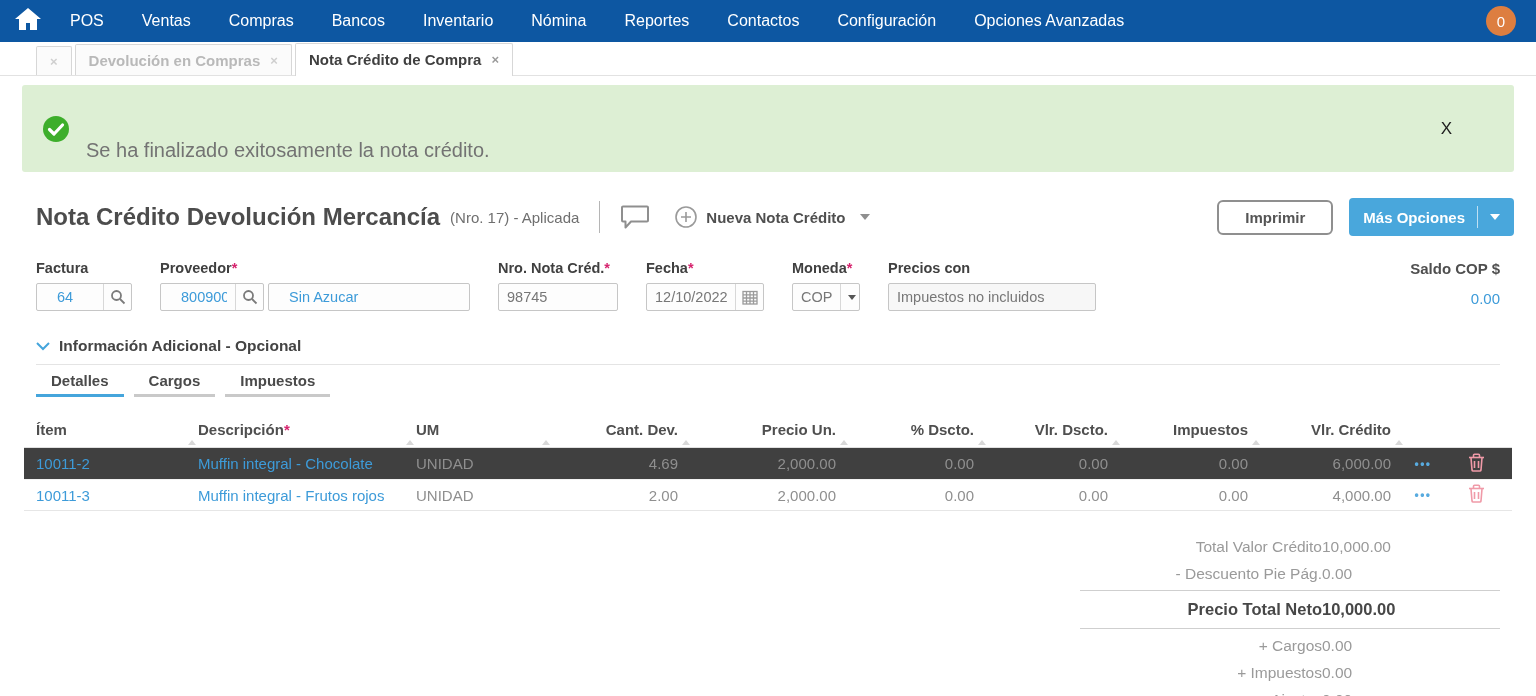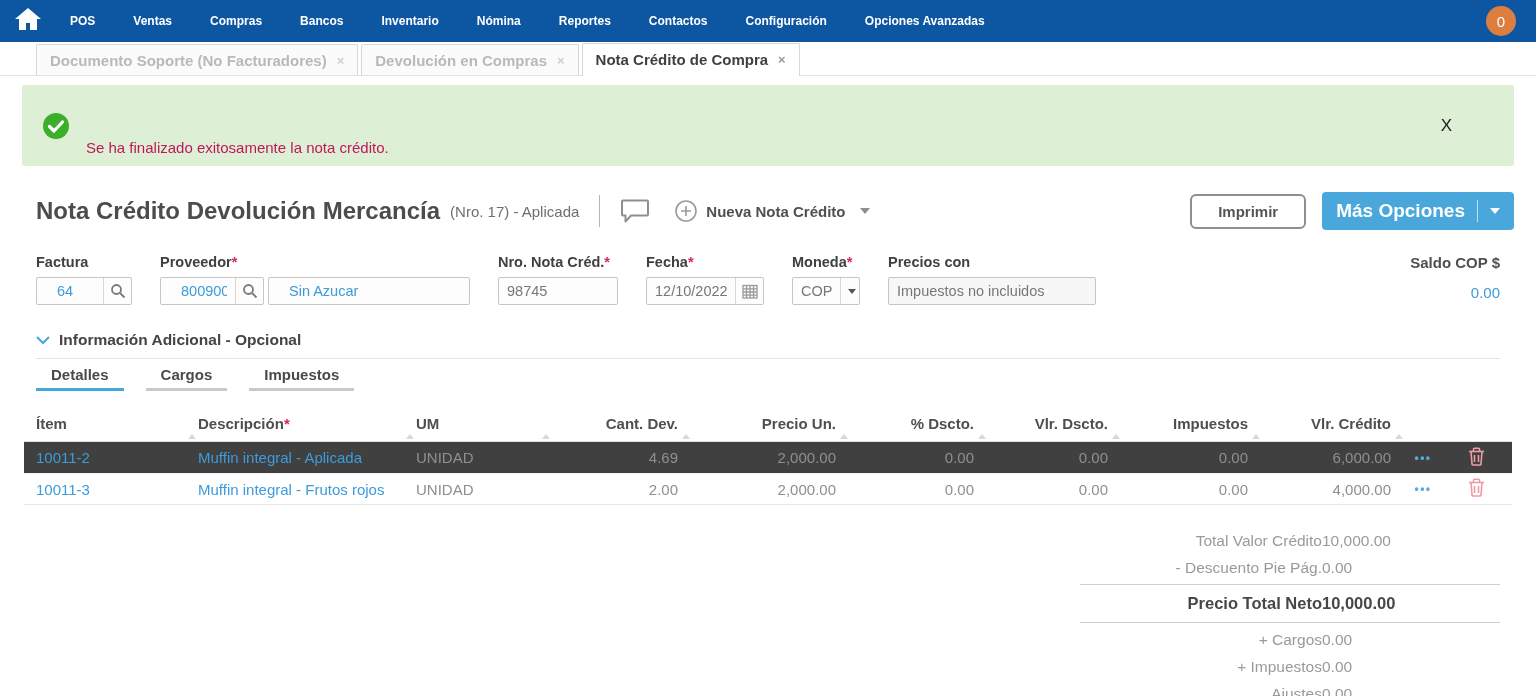--- a/index.html
+++ b/index.html
@@ -2,50 +2,50 @@
 <html><head>
 <meta charset="utf-8">
 <style>
   html,body{width:1536px;height:696px;margin:0;overflow:hidden;background:#fff;
     font-family:"Liberation Sans",sans-serif;-webkit-font-smoothing:antialiased;}
   *{box-sizing:border-box;}
 
   
   .nav{display:flex;align-items:center;background:#0d57a2;height:42px;padding:0 20px 0 14px;}
   .nav .home{display:flex;align-items:center;margin-right:28px;cursor:pointer;}
-  .nav-item{color:#fff;font-weight:bold;font-size:12px;margin-right:38px;cursor:pointer;white-space:nowrap;}
+  .nav-item{color:#fff;font-weight:normal;font-size:16px;margin-right:38px;cursor:pointer;white-space:nowrap;}
   .nav-badge{margin-left:auto;width:30px;height:30px;border-radius:50%;background:#dd7e40;color:#fff;
     font-size:15px;display:flex;align-items:center;justify-content:center;cursor:pointer;}
 
   
   .tabstrip{display:flex;align-items:flex-end;padding-left:36px;background:#fff;border-bottom:1px solid #e2e2e2;height:34px;}
   .tab{display:flex;align-items:center;gap:10px;padding:7px 13px 6px;border:1px solid #d7d7d7;border-bottom:none;
     background:#fbfbfb;color:#b9b9b9;font-weight:bold;font-size:15px;margin-right:3px;border-radius:2px 2px 0 0;cursor:pointer;white-space:nowrap;}
   .tab .tab-close{color:#cfcfcf;font-size:13px;font-weight:bold;}
   .tab.active{background:#fff;color:#3f3f3f;margin-bottom:-1px;padding-bottom:8px;}
   .tab.active .tab-close{color:#9a9a9a;}
 
   
   .alert{margin:9px 22px 0;background:#ddefd4;border-radius:3px;display:flex;align-items:center;padding:10px 20px;}
-  .alert-text{margin-left:16px;font-size:15px;color:#be185d;margin-top:44px;}
+  .alert-text{margin-left:16px;font-size:20px;color:#737373;margin-top:44px;}
   .alert-close{margin-left:auto;margin-right:42px;font-size:17px;color:#1c1c1c;cursor:pointer;}
 
   
   .titlerow{display:flex;align-items:center;margin:26px 22px 0 36px;}
   .page-title{font-size:24px;font-weight:bold;color:#4c4c4c;white-space:nowrap;}
   .page-subtitle{margin-left:10px;font-size:15px;color:#6f6f6f;white-space:nowrap;}
   .vdivider{width:1px;height:32px;background:#b5b5b5;margin:0 20px;}
   .newnote{display:flex;align-items:center;gap:6px;margin-left:24px;cursor:pointer;}
   .newnote-label{font-weight:bold;font-size:15px;color:#4f4f4f;margin-left:2px;}
   .caret{width:0;height:0;border-left:5px solid transparent;border-right:5px solid transparent;border-top:6px solid #8f8f8f;margin-left:8px;}
   .actions{margin-left:auto;display:flex;align-items:center;gap:16px;}
   .btn-imprimir{border:2px solid #8f8f8f;border-radius:6px;background:#fff;color:#555;font-weight:bold;font-size:15px;
     padding:7px 26px;cursor:pointer;font-family:inherit;}
   .btn-more{display:flex;align-items:center;background:#49a7dc;border:none;border-radius:4px;color:#fff;font-weight:bold;
-    font-size:19px;padding:8px 14px;cursor:pointer;font-family:inherit;}
+    font-size:15px;padding:8px 14px;cursor:pointer;font-family:inherit;}
   .btn-more .sep{width:1px;height:22px;background:rgba(255,255,255,.65);margin:0 12px;}
   .btn-more .caret{border-top-color:#fff;margin-left:0;}
 
   
   .formrow{display:flex;margin:24px 36px 0;align-items:flex-start;}
   .field{margin-right:28px;}
   .field-label{font-weight:bold;font-size:14.5px;color:#404040;margin-bottom:7px;white-space:nowrap;}
   .req{color:#d6246e;}
   .inputbox{display:flex;align-items:center;border:1px solid #c6c6c6;background:#fdfdfd;height:28px;border-radius:2px;}
   .inputbox input{border:none;background:transparent;outline:none;font-size:14.5px;padding:0 8px;width:100%;
@@ -55,21 +55,21 @@
   .pair{display:flex;}
   .selcaret{width:0;height:0;border-left:4.5px solid transparent;border-right:4.5px solid transparent;border-top:5.5px solid #555;}
   .saldo{margin-left:auto;text-align:right;}
   .saldo-label{font-weight:bold;font-size:15px;color:#4f4f4f;}
   .saldo-value{margin-top:13px;font-size:15px;color:#3d9bd9;cursor:pointer;}
 
   
   .section{display:flex;align-items:center;gap:9px;margin:26px 36px 0;cursor:pointer;}
   .section-title{font-weight:bold;font-size:15.5px;color:#444;}
   .hr{border-top:1px solid #e4e4e4;margin:9px 36px 0;}
-  .subtabs{display:flex;gap:22px;margin:0 36px;}
+  .subtabs{display:flex;gap:10px;margin:0 36px;}
   .subtab{font-weight:bold;font-size:15px;color:#4a4a4a;padding:7px 15px 5px;border-bottom:3px solid #c9c9c9;cursor:pointer;}
   .subtab.active{border-bottom-color:#45a5dc;}
 
   
   .table{margin:24px 24px 0;}
   .trow-grid{display:grid;grid-template-columns:174px 218px 136px 140px 158px 138px 134px 140px 143px 50px 57px;align-items:center;}
   .thead{padding-bottom:9px;border-bottom:1px solid #e0e0e0;}
   .hcell{font-weight:bold;font-size:15px;color:#4f4f4f;position:relative;padding-right:14px;white-space:nowrap;}
   .hcell:first-child{padding-left:12px;}
   .num{text-align:right;}
@@ -113,21 +113,20 @@
   <div class="nav-item">Nómina</div>
   <div class="nav-item">Reportes</div>
   <div class="nav-item">Contactos</div>
   <div class="nav-item">Configuración</div>
   <div class="nav-item">Opciones Avanzadas</div>
   <div class="nav-badge">0</div>
 </div>
 
 <div class="tabstrip">
   <div class="tab">
-    <span>Documento Soporte (No Facturadores)</span>
     <span class="tab-close">×</span>
   </div>
   <div class="tab">
     <span>Devolución en Compras</span>
     <span class="tab-close">×</span>
   </div>
   <div class="tab active">
     <span>Nota Crédito de Compra</span>
     <span class="tab-close">×</span>
   </div>
@@ -275,21 +274,21 @@
     <div class="hcell num"><span>% Dscto.</span><span class="sortcaret"></span></div>
     <div class="hcell num"><span>Vlr. Dscto.</span><span class="sortcaret"></span></div>
     <div class="hcell num"><span>Impuestos</span><span class="sortcaret"></span></div>
     <div class="hcell num"><span>Vlr. Crédito</span><span class="sortcaret"></span></div>
     <div class="hcell"></div>
     <div class="hcell"></div>
   </div>
 
   <div class="trow-grid irow alt">
     <div class="cell linkblue">10011-2</div>
-    <div class="cell linkblue">Muffin integral - Aplicada</div>
+    <div class="cell linkblue">Muffin integral - Chocolate</div>
     <div class="cell">UNIDAD</div>
     <div class="cell num">4.69</div>
     <div class="cell num">2,000.00</div>
     <div class="cell num">0.00</div>
     <div class="cell num">0.00</div>
     <div class="cell num">0.00</div>
     <div class="cell num">6,000.00</div>
     <div class="cell cell-actions">•••</div>
     <div class="cell cell-trash">
       <svg width="17" height="19" viewBox="0 0 17 19" fill="none" stroke="#f09aa8" stroke-width="1.6">

